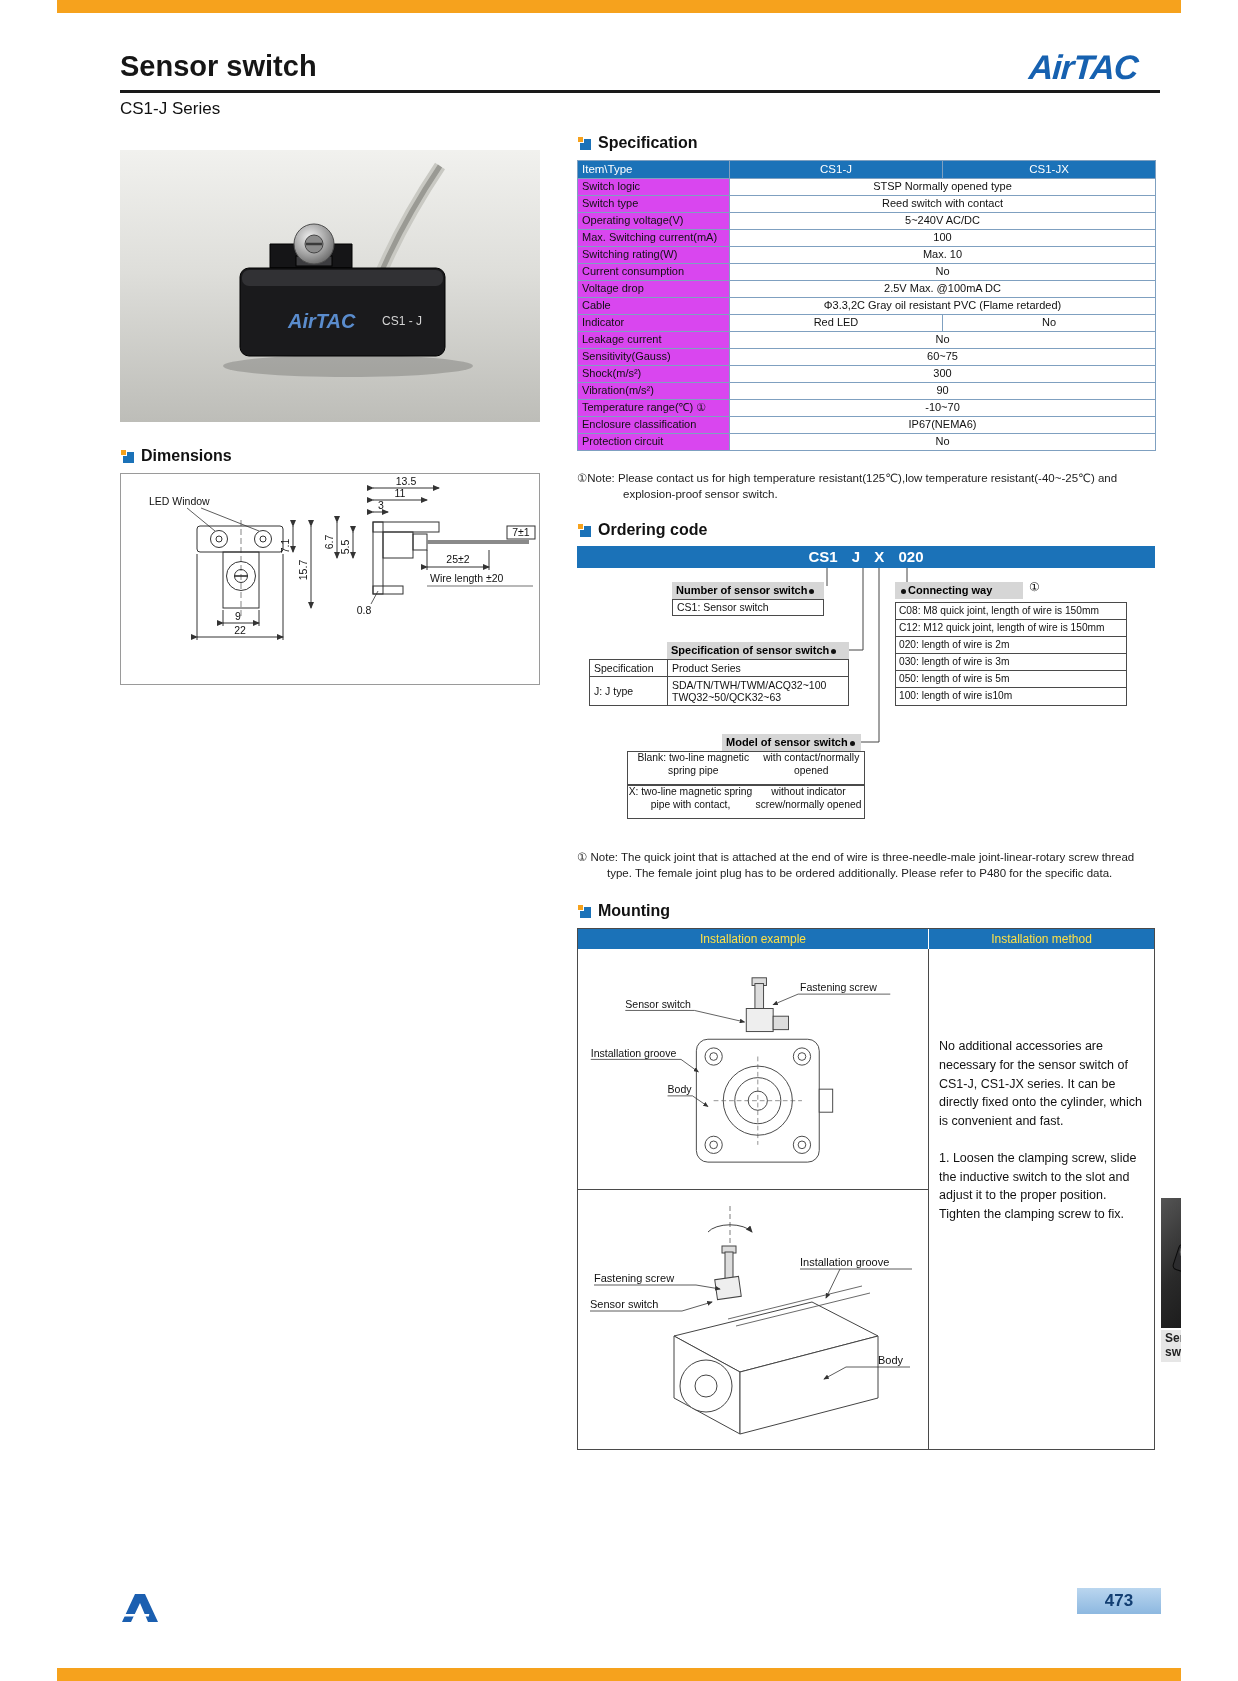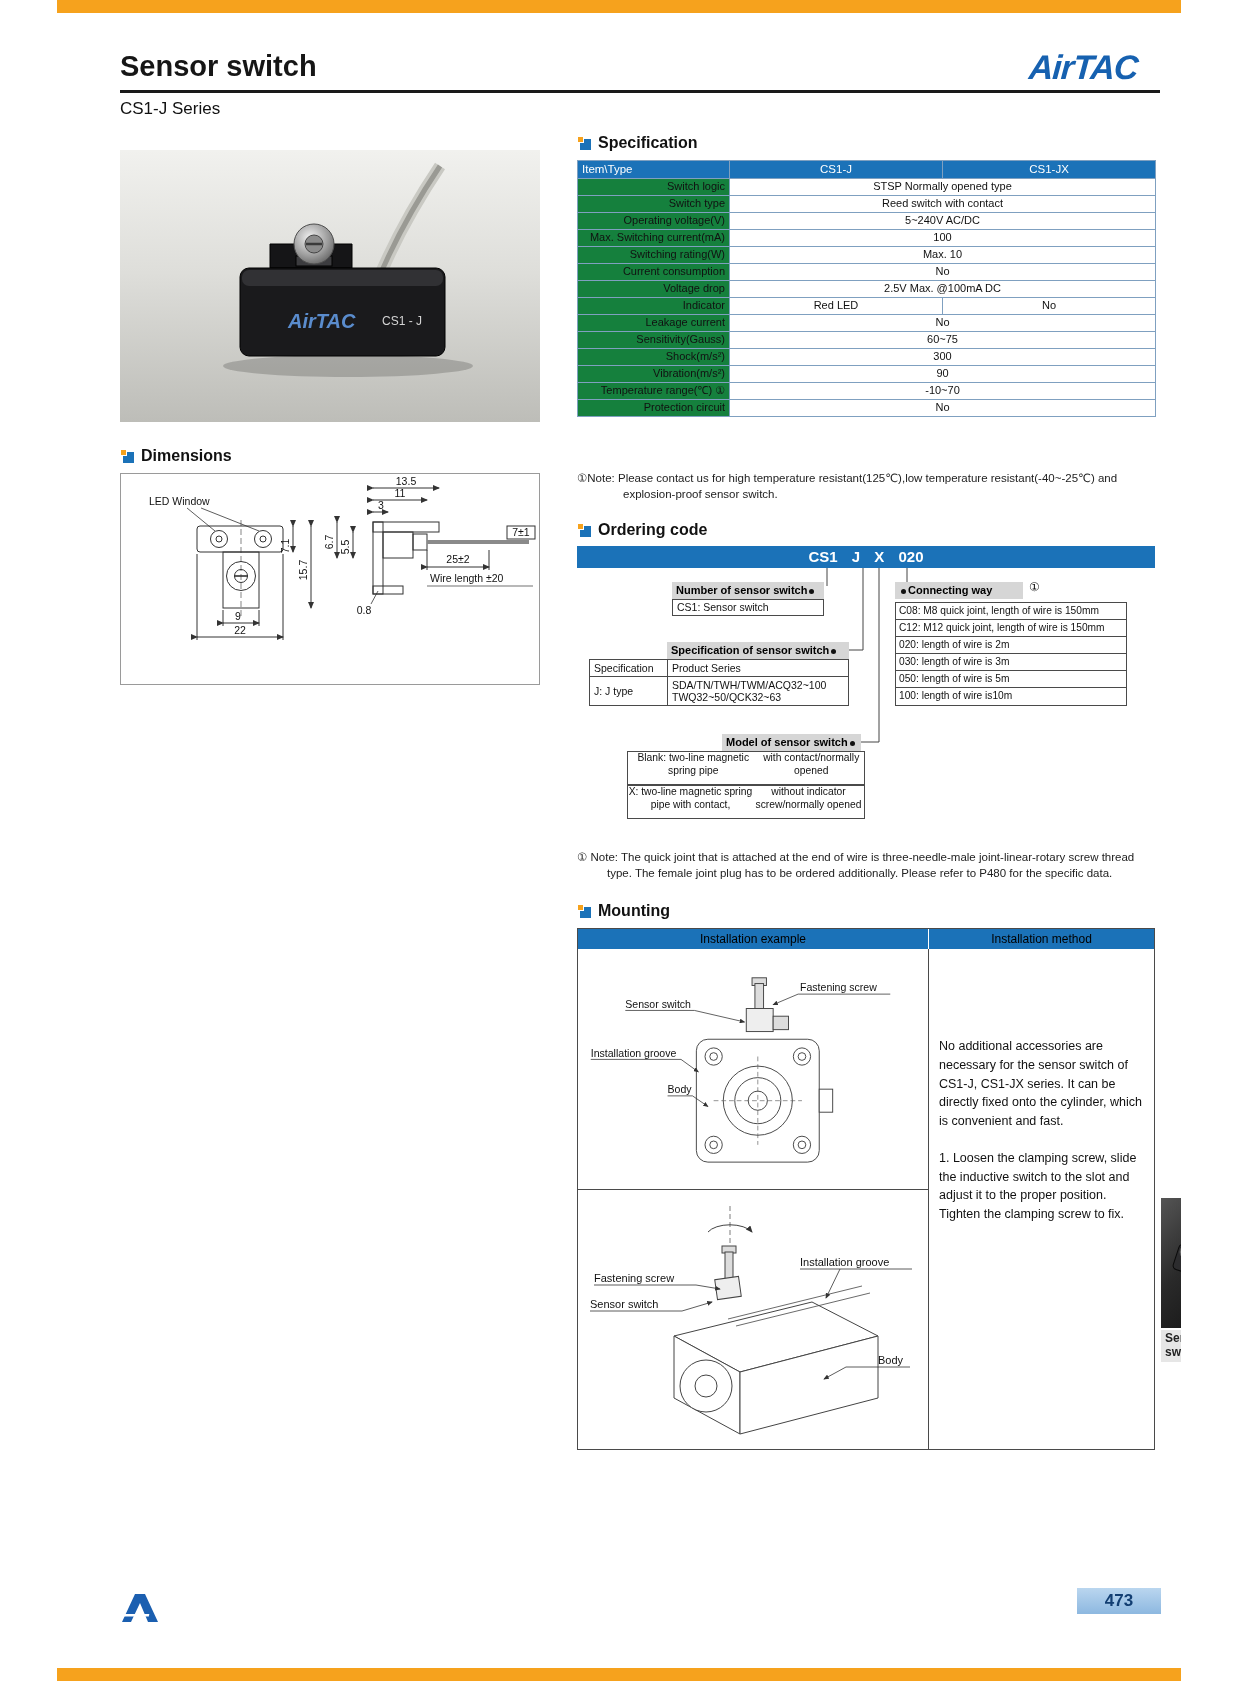--- a/index.html
+++ b/index.html
@@ -17,21 +17,21 @@
 .sec-icon .sq1{position:absolute;left:3px;top:3px;width:11px;height:11px;background:#1B72B8}
 .sec-icon .sq2{position:absolute;left:0;top:0;width:7px;height:7px;background:#F6A21D;border:1px solid #fff}
 .sec-title{font-size:16px;font-weight:bold;color:#111}
 
 .photo{position:absolute;left:63px;top:150px;width:420px;height:272px;background:linear-gradient(180deg,#f1f1ee 0%,#dededa 45%,#bdbdb8 100%)}
 
 .spec-table{position:absolute;left:520px;top:160px;border-collapse:collapse;width:578px;font-size:11px;table-layout:fixed}
 .spec-table td{border:1px solid #7fa0c0;height:17px;padding:0 4px;line-height:1.05;overflow:hidden;white-space:nowrap}
 .spec-table tr.head td{background:#1B72B8;color:#fff;font-size:11.5px;height:18px}
 .spec-table td.c{text-align:center}
-.spec-table td.item{background:#15803d;text-align:right}
+.spec-table td.item{background:#d946ef;text-align:left}
 .note{position:absolute;font-size:11.5px;color:#222;line-height:1.35}
 .note .ind{margin-left:46px}
 
 .dims-box{position:absolute;left:63px;top:473px;width:420px;height:212px;border:1px solid #9a9a9a;background:#fff}
 svg text{font-family:"Liberation Sans",sans-serif}
 
 .ord{position:absolute;left:520px;top:546px;width:578px;height:292px}
 .ord-banner{position:absolute;left:0;top:0;width:578px;height:22px;background:#1B72B8;color:#fff;font-weight:bold;font-size:15px;text-align:center;line-height:22px;word-spacing:10px}
 .glabel{position:absolute;background:#d6d6d6;color:#000;font-weight:bold;font-size:11px;line-height:17px;height:17px;padding:0 4px;white-space:nowrap}
 .dot{display:inline-block;width:5px;height:5px;border-radius:50%;background:#111;vertical-align:middle;margin:0 2px}
@@ -41,21 +41,21 @@
 .olist div:last-child{border-bottom:none}
 .ospec{position:absolute;left:12px;top:113px;width:260px;border:1px solid #4a4a4a;display:grid;grid-template-columns:78px 180px;font-size:10.5px;background:#fff}
 .ospec .cell{border-right:1px solid #4a4a4a;border-bottom:1px solid #4a4a4a;padding:2px 4px}
 .ospec .cell.last{border-right:none}
 .ospec .cell.bot{border-bottom:none}
 .mbox{position:absolute;left:50px;width:238px;height:34px;border:1px solid #4a4a4a;background:#fff;font-size:10.3px;text-align:center;display:flex;justify-content:center;line-height:1.25}
 .sup{position:absolute;font-size:12px}
 
 .mounting{position:absolute;left:520px;top:928px;width:578px;border:1px solid #4a4a4a;background:#fff}
 .m-head{display:flex;height:20px}
-.m-head div{background:#1B72B8;color:#000000;font-size:12px;text-align:center;line-height:20px}
+.m-head div{background:#1B72B8;color:#fde047;font-size:12px;text-align:center;line-height:20px}
 .m-h1{width:351px;border-right:1px solid #fff}
 .m-h2{width:225px}
 .m-body{display:flex}
 .m-left{width:351px;border-right:1px solid #4a4a4a}
 .diag{height:240px}
 .diag.b{height:260px;border-top:1px solid #4a4a4a}
 .m-right{width:225px;padding:88px 12px 0 10px;font-size:12.5px;line-height:1.5;color:#111}
 .m-right p+p{margin-top:18px}
 
 .side-thumb{position:absolute;left:1104px;top:1198px;width:74px;height:130px;background:linear-gradient(135deg,#555 0%,#2a2a2a 45%,#101010 100%)}
@@ -142,20 +142,24 @@
         </tr>
     <tr>
           <td class="item">Current consumption</td>
           <td class="c" colspan="2">No</td>
         </tr>
     <tr>
           <td class="item">Voltage drop</td>
           <td class="c" colspan="2">2.5V Max. @100mA DC</td>
         </tr>
     <tr>
+          <td class="item">Cable</td>
+          <td class="c" colspan="2">Φ3.3,2C Gray oil resistant PVC (Flame retarded)</td>
+        </tr>
+    <tr>
           <td class="item">Indicator</td>
           <td class="c">Red LED</td>
           <td class="c">No</td>
         </tr>
     <tr>
           <td class="item">Leakage current</td>
           <td class="c" colspan="2">No</td>
         </tr>
     <tr>
           <td class="item">Sensitivity(Gauss)</td>
@@ -165,20 +169,24 @@
           <td class="item">Shock(m/s²)</td>
           <td class="c" colspan="2">300</td>
         </tr>
     <tr>
           <td class="item">Vibration(m/s²)</td>
           <td class="c" colspan="2">90</td>
         </tr>
     <tr>
           <td class="item">Temperature range(℃) ①</td>
           <td class="c" colspan="2">-10~70</td>
+        </tr>
+    <tr>
+          <td class="item">Enclosure classification</td>
+          <td class="c" colspan="2">IP67(NEMA6)</td>
         </tr>
     <tr>
           <td class="item">Protection circuit</td>
           <td class="c" colspan="2">No</td>
         </tr>
   </tbody>
     </table>
 
   <div class="note" style="left:520px;top:471px;width:578px">
     <div>①Note: Please contact us for high temperature resistant(125℃),low temperature resistant(-40~-25℃) and</div>

